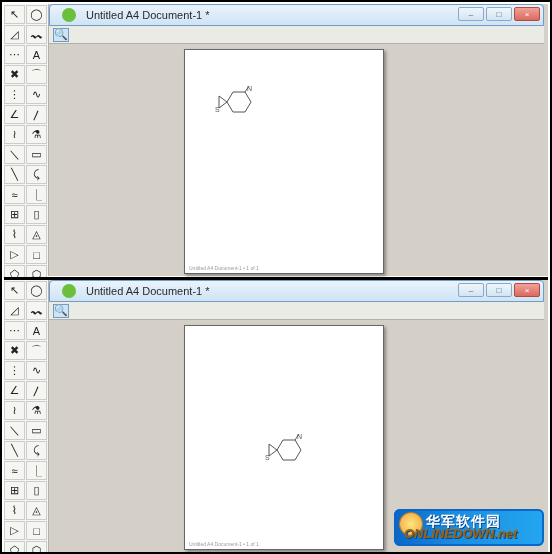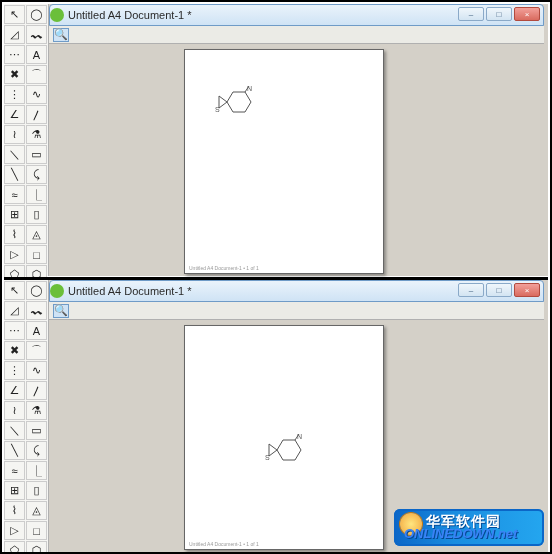--- a/index.html
+++ b/index.html
@@ -35,22 +35,22 @@
 
     .titlebar {
       height: 22px;
       background: linear-gradient(#eaf3fb, #cfe3f5);
       border: 1px solid #6f9bc7;
       border-radius: 4px 4px 0 0;
       margin-left: 45px;
       margin-right: 4px;
       display: flex;
       align-items: center;
-      padding: 0 0;
-      gap: 4px;
+      padding: 0 12px;
+      gap: 10px;
       position: relative;
     }
     .app-icon {
       width: 14px; height: 14px;
       background: #6bbf3a;
       border-radius: 50%;
       display: inline-block;
     }
     .title-text { color: #2a2a2a; font-size: 11px; }
     .win-controls {
@@ -170,21 +170,21 @@
       top: 4px; left: 32px;
       color: #fff;
       font-weight: bold;
       font-size: 14px;
       letter-spacing: 1px;
       text-shadow: 1px 1px 0 #054a95;
     }
     .wm-en {
       position: absolute;
       bottom: 5px; left: 10px;
-      color: #3b82f6;
+      color: #a16207;
       font-weight: bold;
       font-style: italic;
       font-size: 13px;
       text-shadow: 1px 1px 0 #054a95;
     }
     .wm-mark {
       position: absolute;
       left: 6px; top: 4px;
       width: 22px; height: 22px;
       border-radius: 50%;

